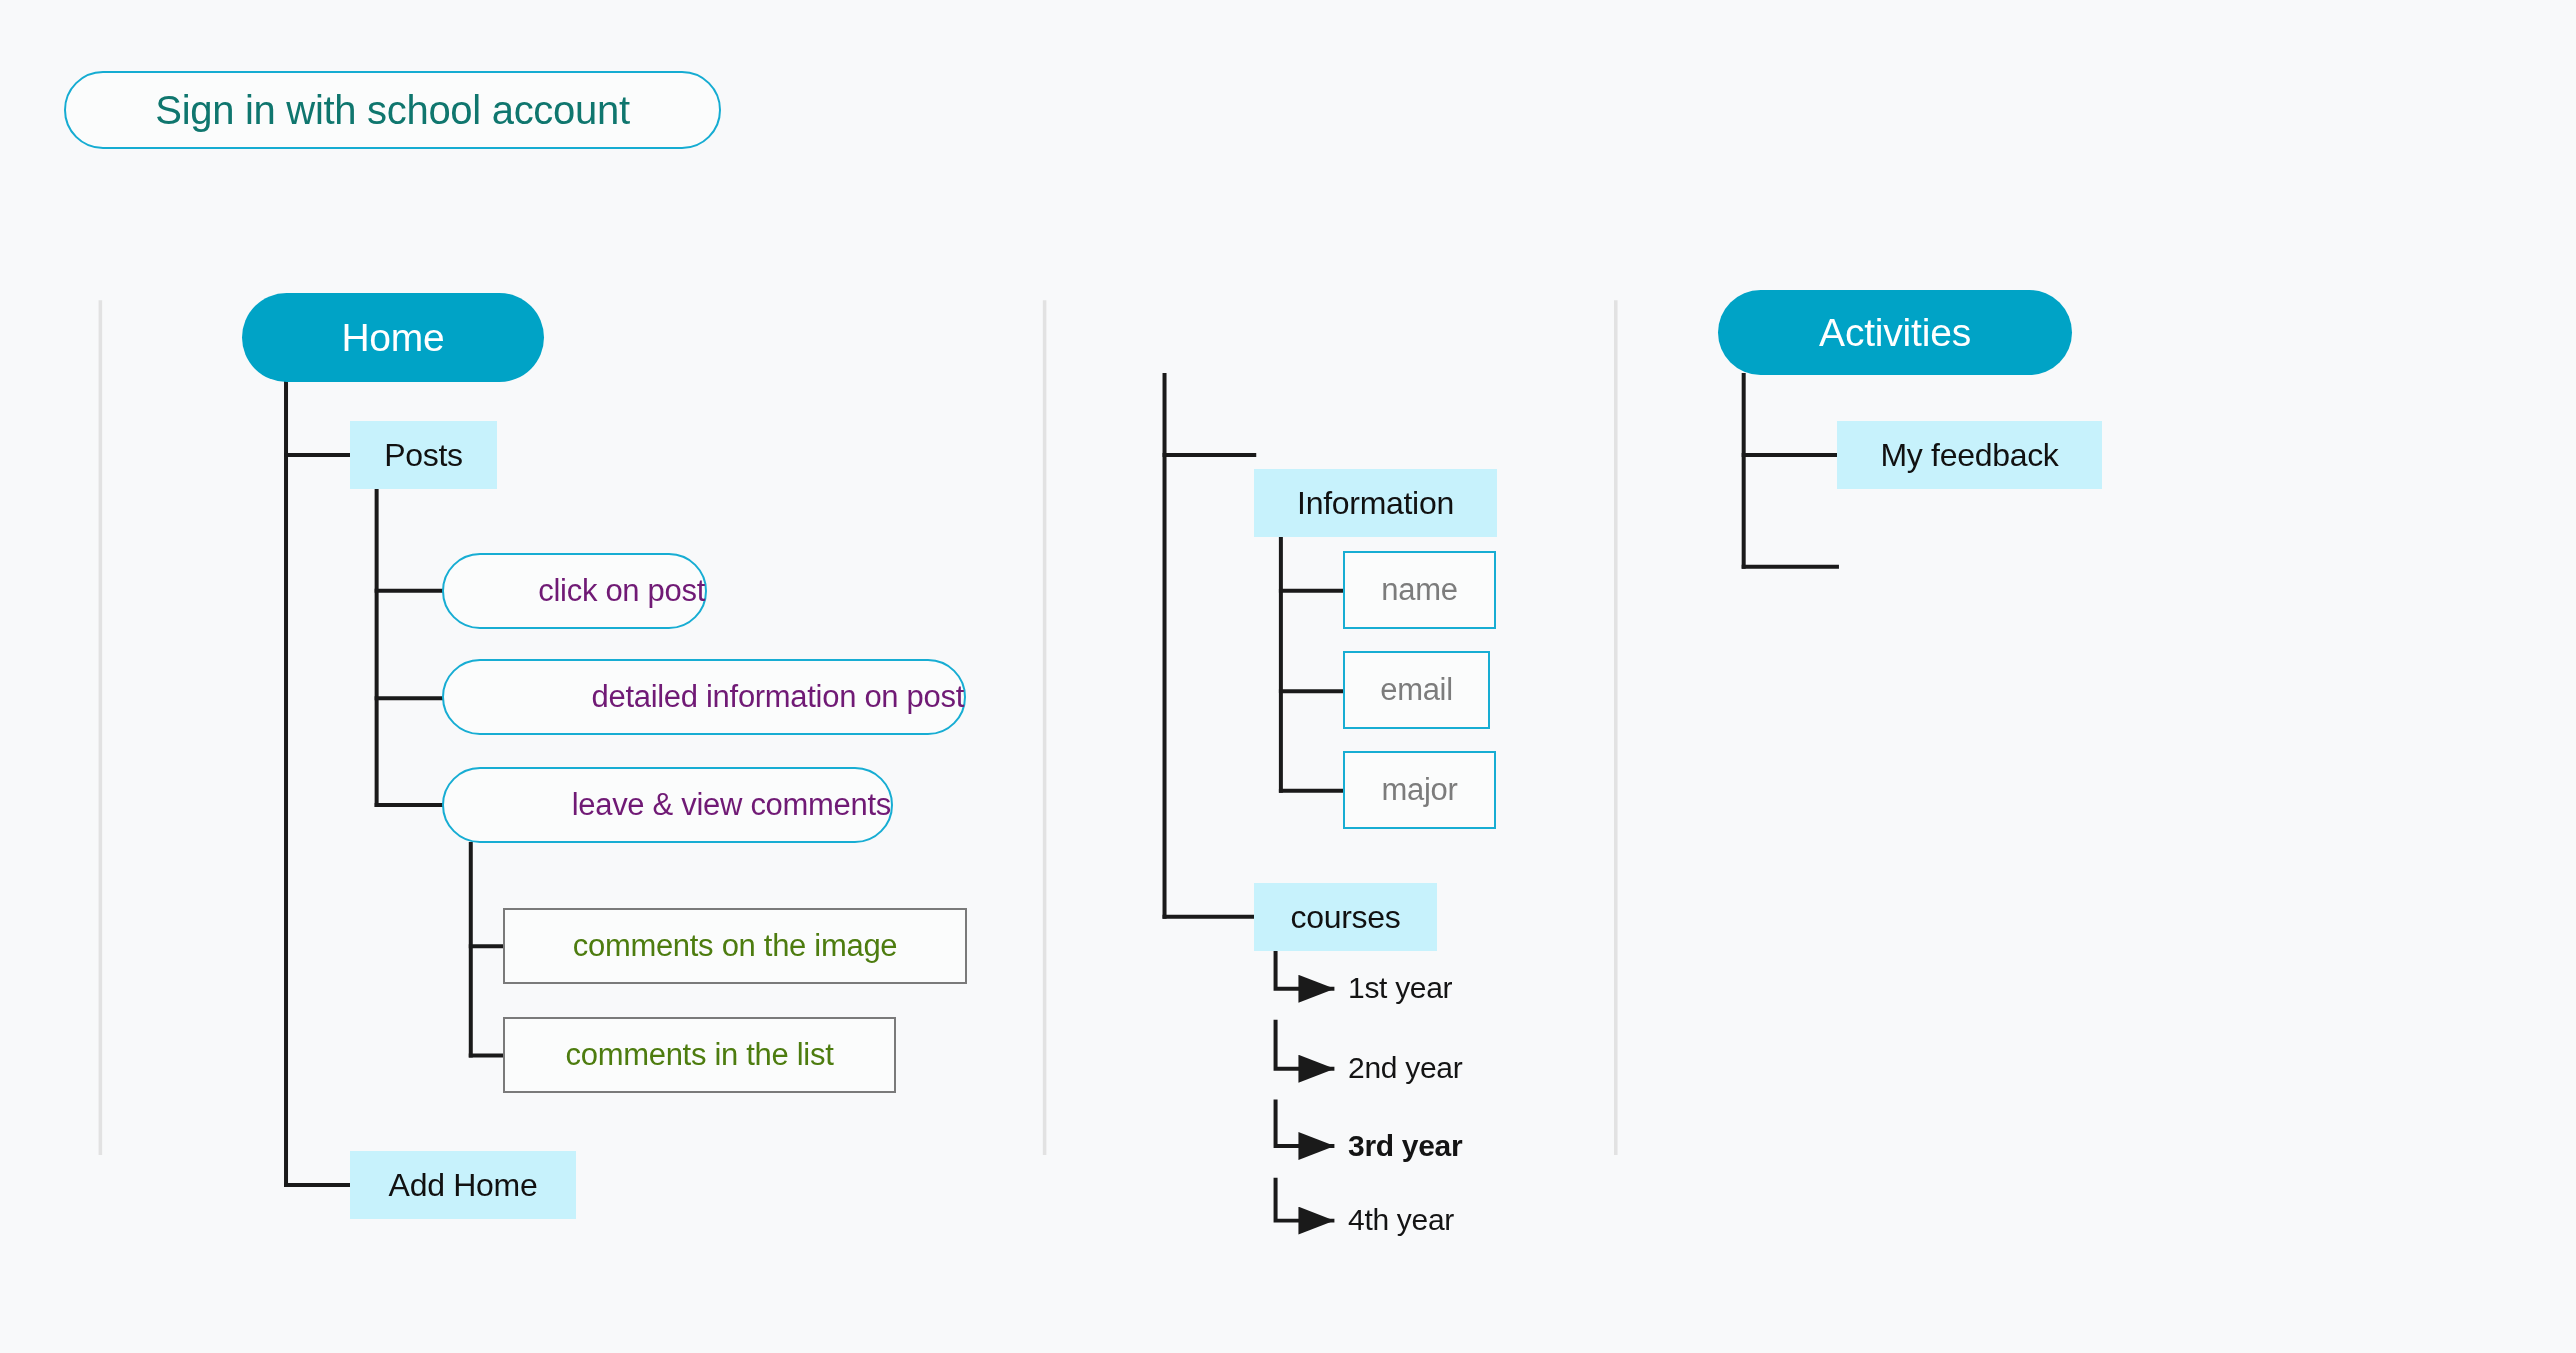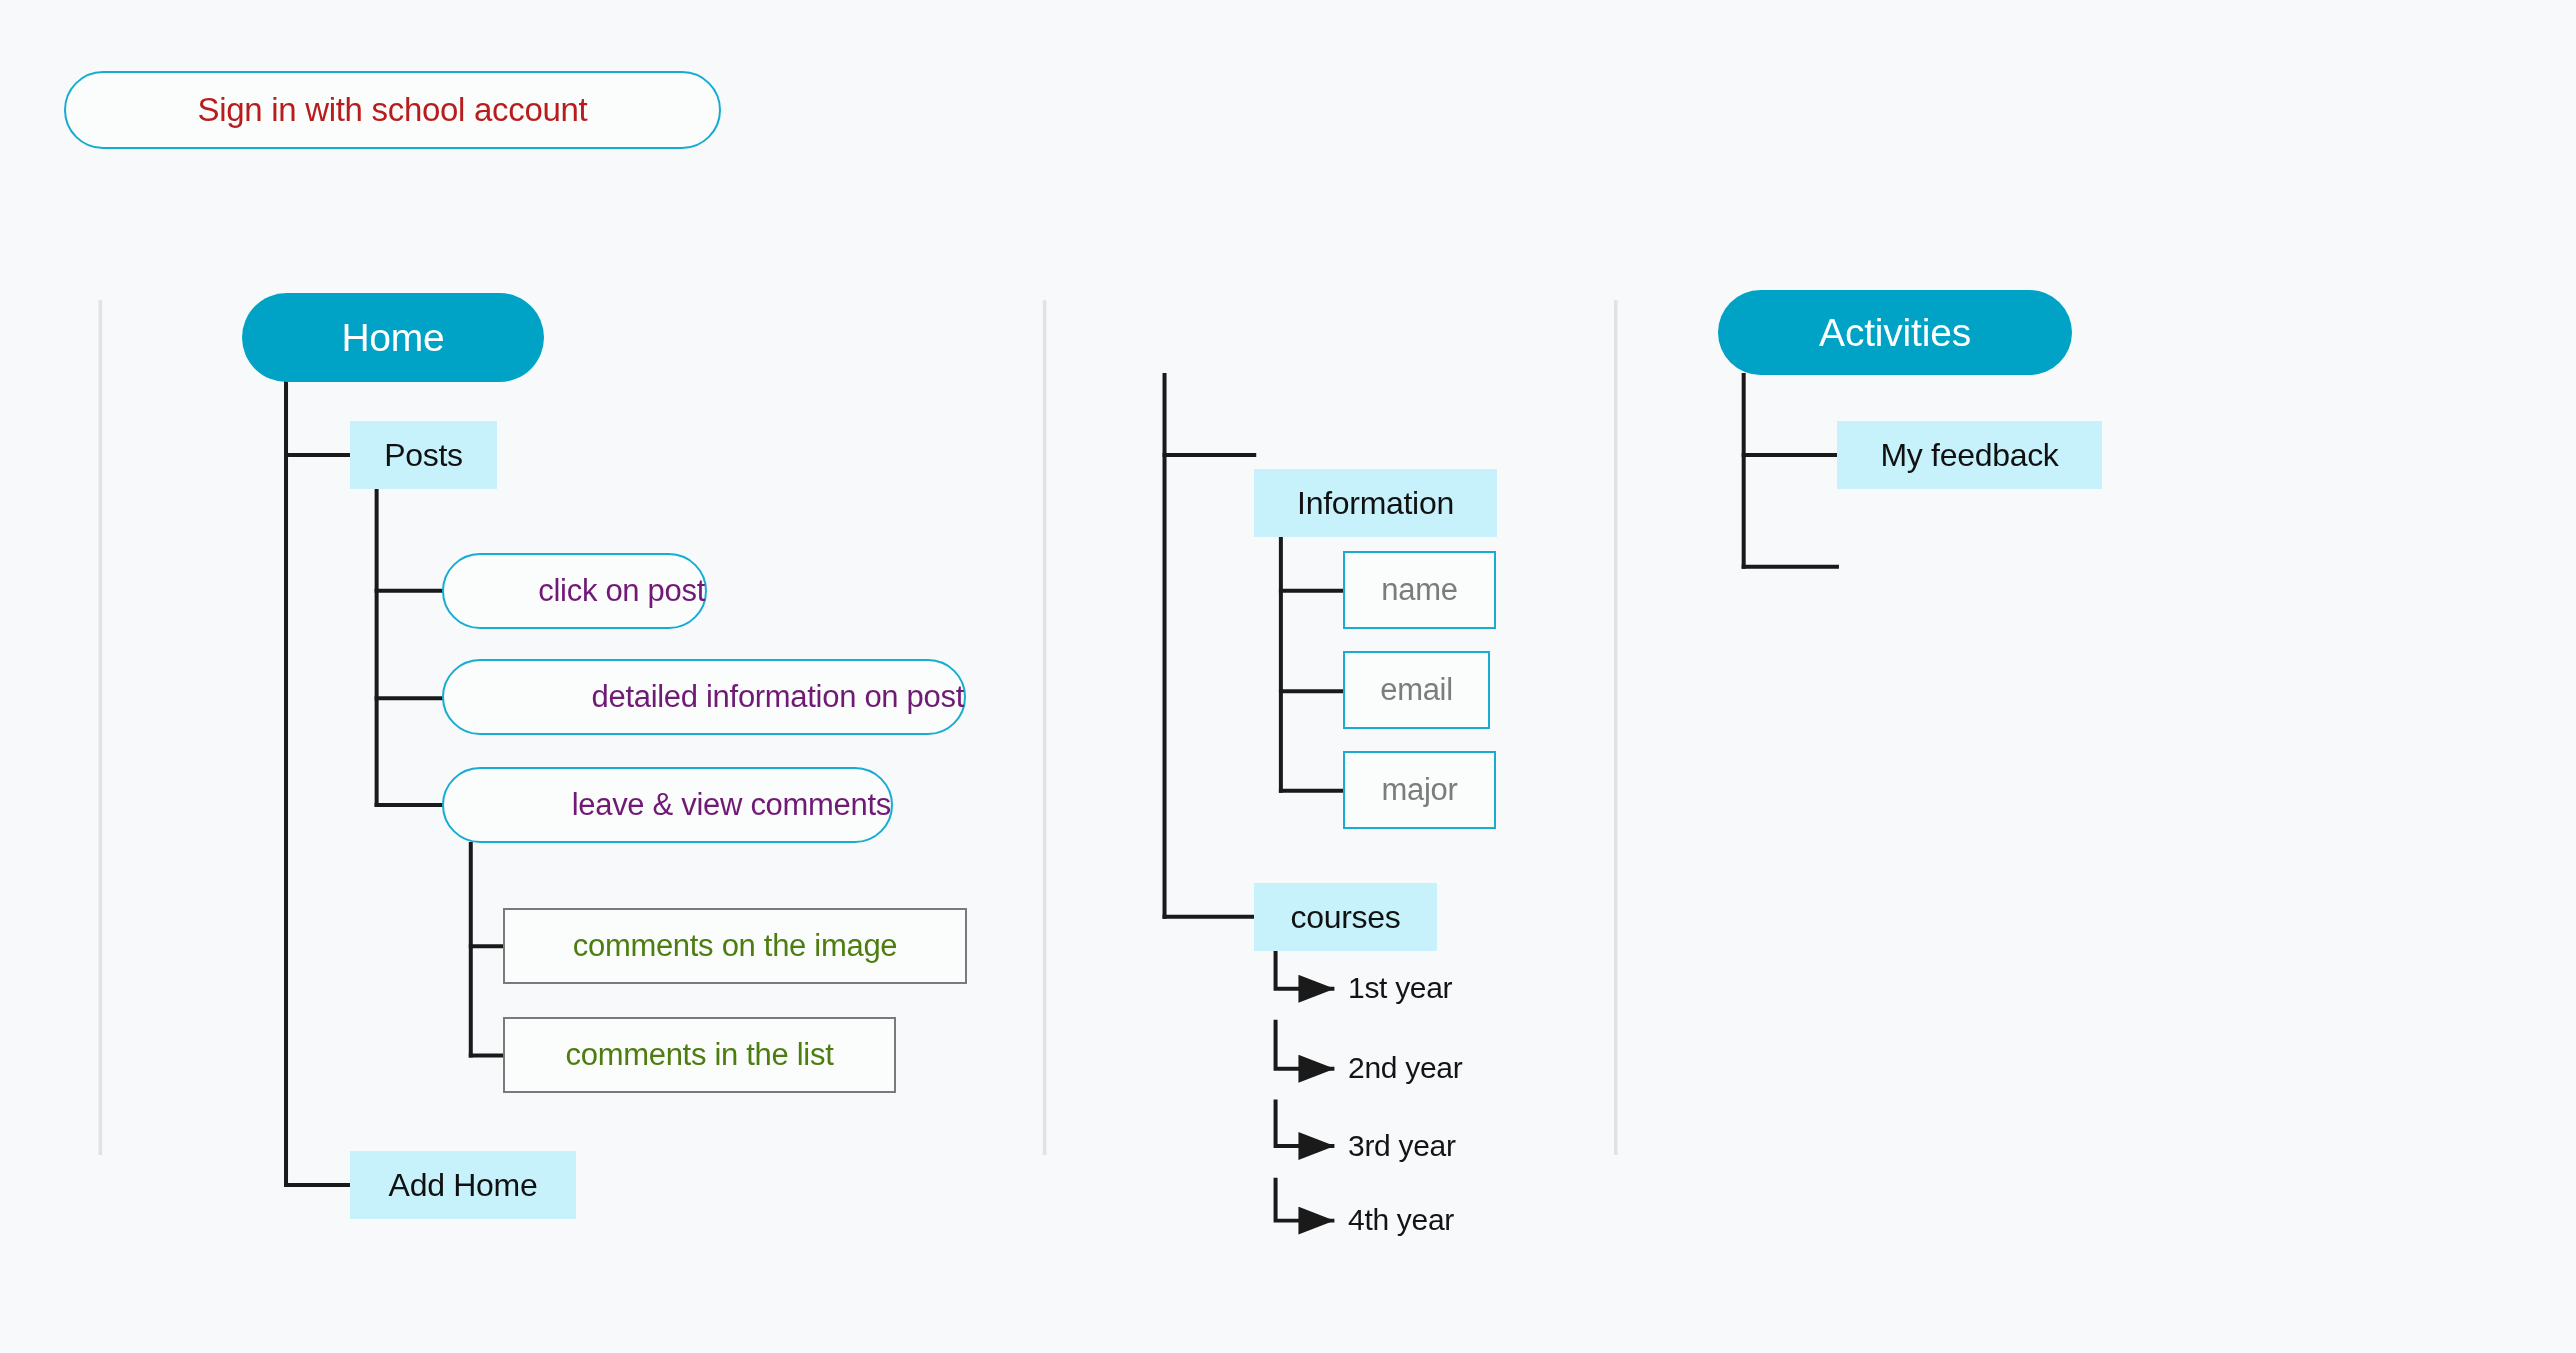--- a/index.html
+++ b/index.html
@@ -39,22 +39,22 @@
     align-items: center;
     justify-content: center;
     white-space: nowrap;
   }
 
   
   .pill-signin {
     border: 2.7px solid #15ACD2;
     border-radius: 887px;
     background: #FBFCFC;
-    color: #b91c1c;
-    font-size: 33px;
+    color: #0f766e;
+    font-size: 40px;
     letter-spacing: -0.3px;
   }
 
   
   .pill-solid {
     background: #00A3C6;
     border-radius: 887px;
     color: #FFFFFF;
     font-size: 39px;
     letter-spacing: -0.2px;
@@ -219,21 +219,21 @@
   </div>
 
   <div class="node leaf-text" style="left:1348px; top:966px; width:151px; height:44px; justify-content:flex-start;">
     <span>1st year</span>
   </div>
 
   <div class="node leaf-text" style="left:1348px; top:1046px; width:169px; height:44px; justify-content:flex-start;">
     <span>2nd year</span>
   </div>
 
-  <div class="node leaf-text" style="left:1348px; top:1124px; width:169px; height:44px; justify-content:flex-start;">
+  <div class="node leaf-text" style="left:1348px; top:1124px; width:169px; height:44px; justify-content:flex-start;font-weight:bold;">
     <span>3rd year</span>
   </div>
 
   <div class="node leaf-text" style="left:1348px; top:1198px; width:169px; height:44px; justify-content:flex-start;">
     <span>4th year</span>
   </div>
 
   <div class="node pill-solid" style="left:1718px; top:290px; width:354px; height:85px;">
     <span>Activities</span>
   </div>

